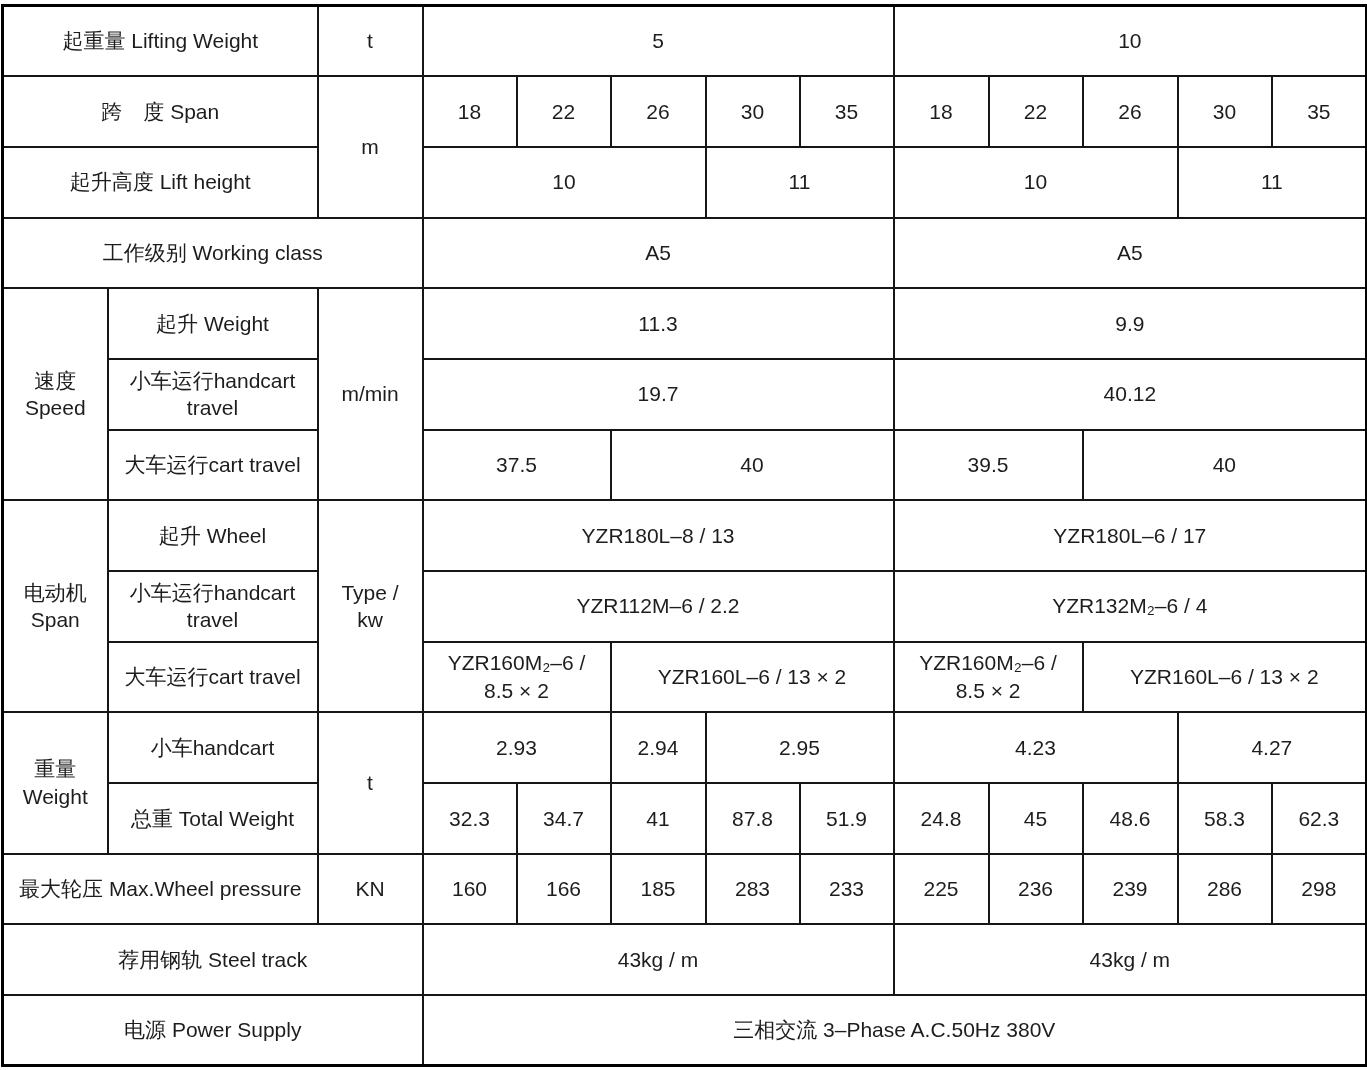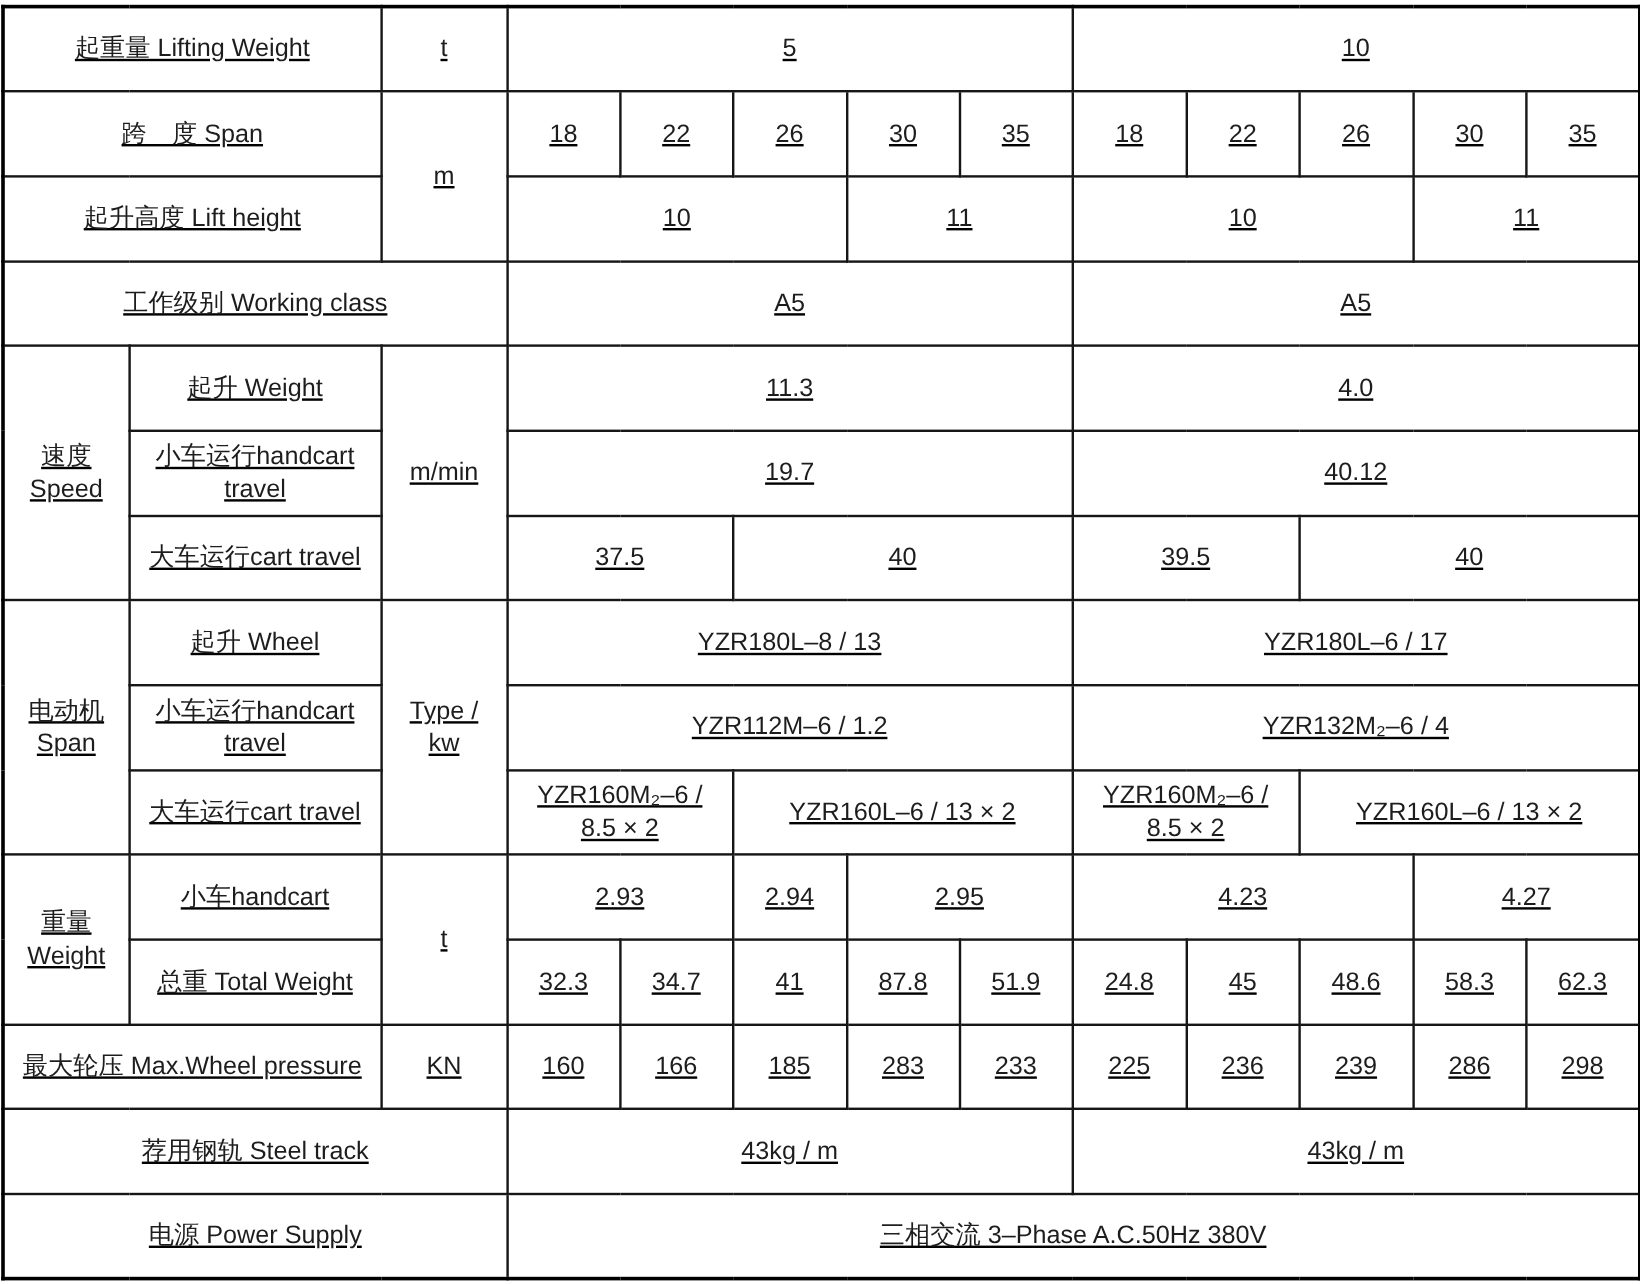--- a/index.html
+++ b/index.html
@@ -3,21 +3,20 @@
 <meta charset="utf-8">
 <style>
   html, body { margin:0; padding:0; background:#ffffff; }
   body { width:1367px; height:1070px; overflow:hidden; }
   table.spec {
     border-collapse: collapse;
     table-layout: fixed;
     width: 1364px;
     margin: 4px 0 0 1px;
     border: 3px solid #000000;
-    text-decoration: underline;
   }
   table.spec td {
     border: 2px solid #161616;
     text-align: center;
     vertical-align: middle;
     font-family: "Liberation Sans", "DejaVu Sans", sans-serif;
     font-size: 21px;
     color: #1d1d1d;
     padding: 2px 4px;
     overflow: hidden;
@@ -83,21 +82,21 @@
     <td colspan="5">A5</td>
     <td colspan="5">A5</td>
   </tr>
 
   <tr>
     <td rowspan="3" class="preline">速度
 Speed</td>
     <td>起升 Weight</td>
     <td rowspan="3">m/min</td>
     <td colspan="5">11.3</td>
-    <td colspan="5">4.0</td>
+    <td colspan="5">9.9</td>
   </tr>
 
   <tr>
     <td class="preline">小车运行handcart
 travel</td>
     <td colspan="5">19.7</td>
     <td colspan="5">40.12</td>
   </tr>
 
   <tr>
@@ -114,21 +113,21 @@
     <td>起升 Wheel</td>
     <td rowspan="3" class="preline">Type /
 kw</td>
     <td colspan="5">YZR180L–8 / 13</td>
     <td colspan="5">YZR180L–6 / 17</td>
   </tr>
 
   <tr>
     <td class="preline">小车运行handcart
 travel</td>
-    <td colspan="5">YZR112M–6 / 1.2</td>
+    <td colspan="5">YZR112M–6 / 2.2</td>
     <td colspan="5">YZR132M₂–6 / 4</td>
   </tr>
 
   <tr>
     <td class="nowrap">大车运行cart travel</td>
     <td colspan="2" class="preline">YZR160M₂–6 /
 8.5 × 2</td>
     <td colspan="3">YZR160L–6 / 13 × 2</td>
     <td colspan="2" class="preline">YZR160M₂–6 /
 8.5 × 2</td>

